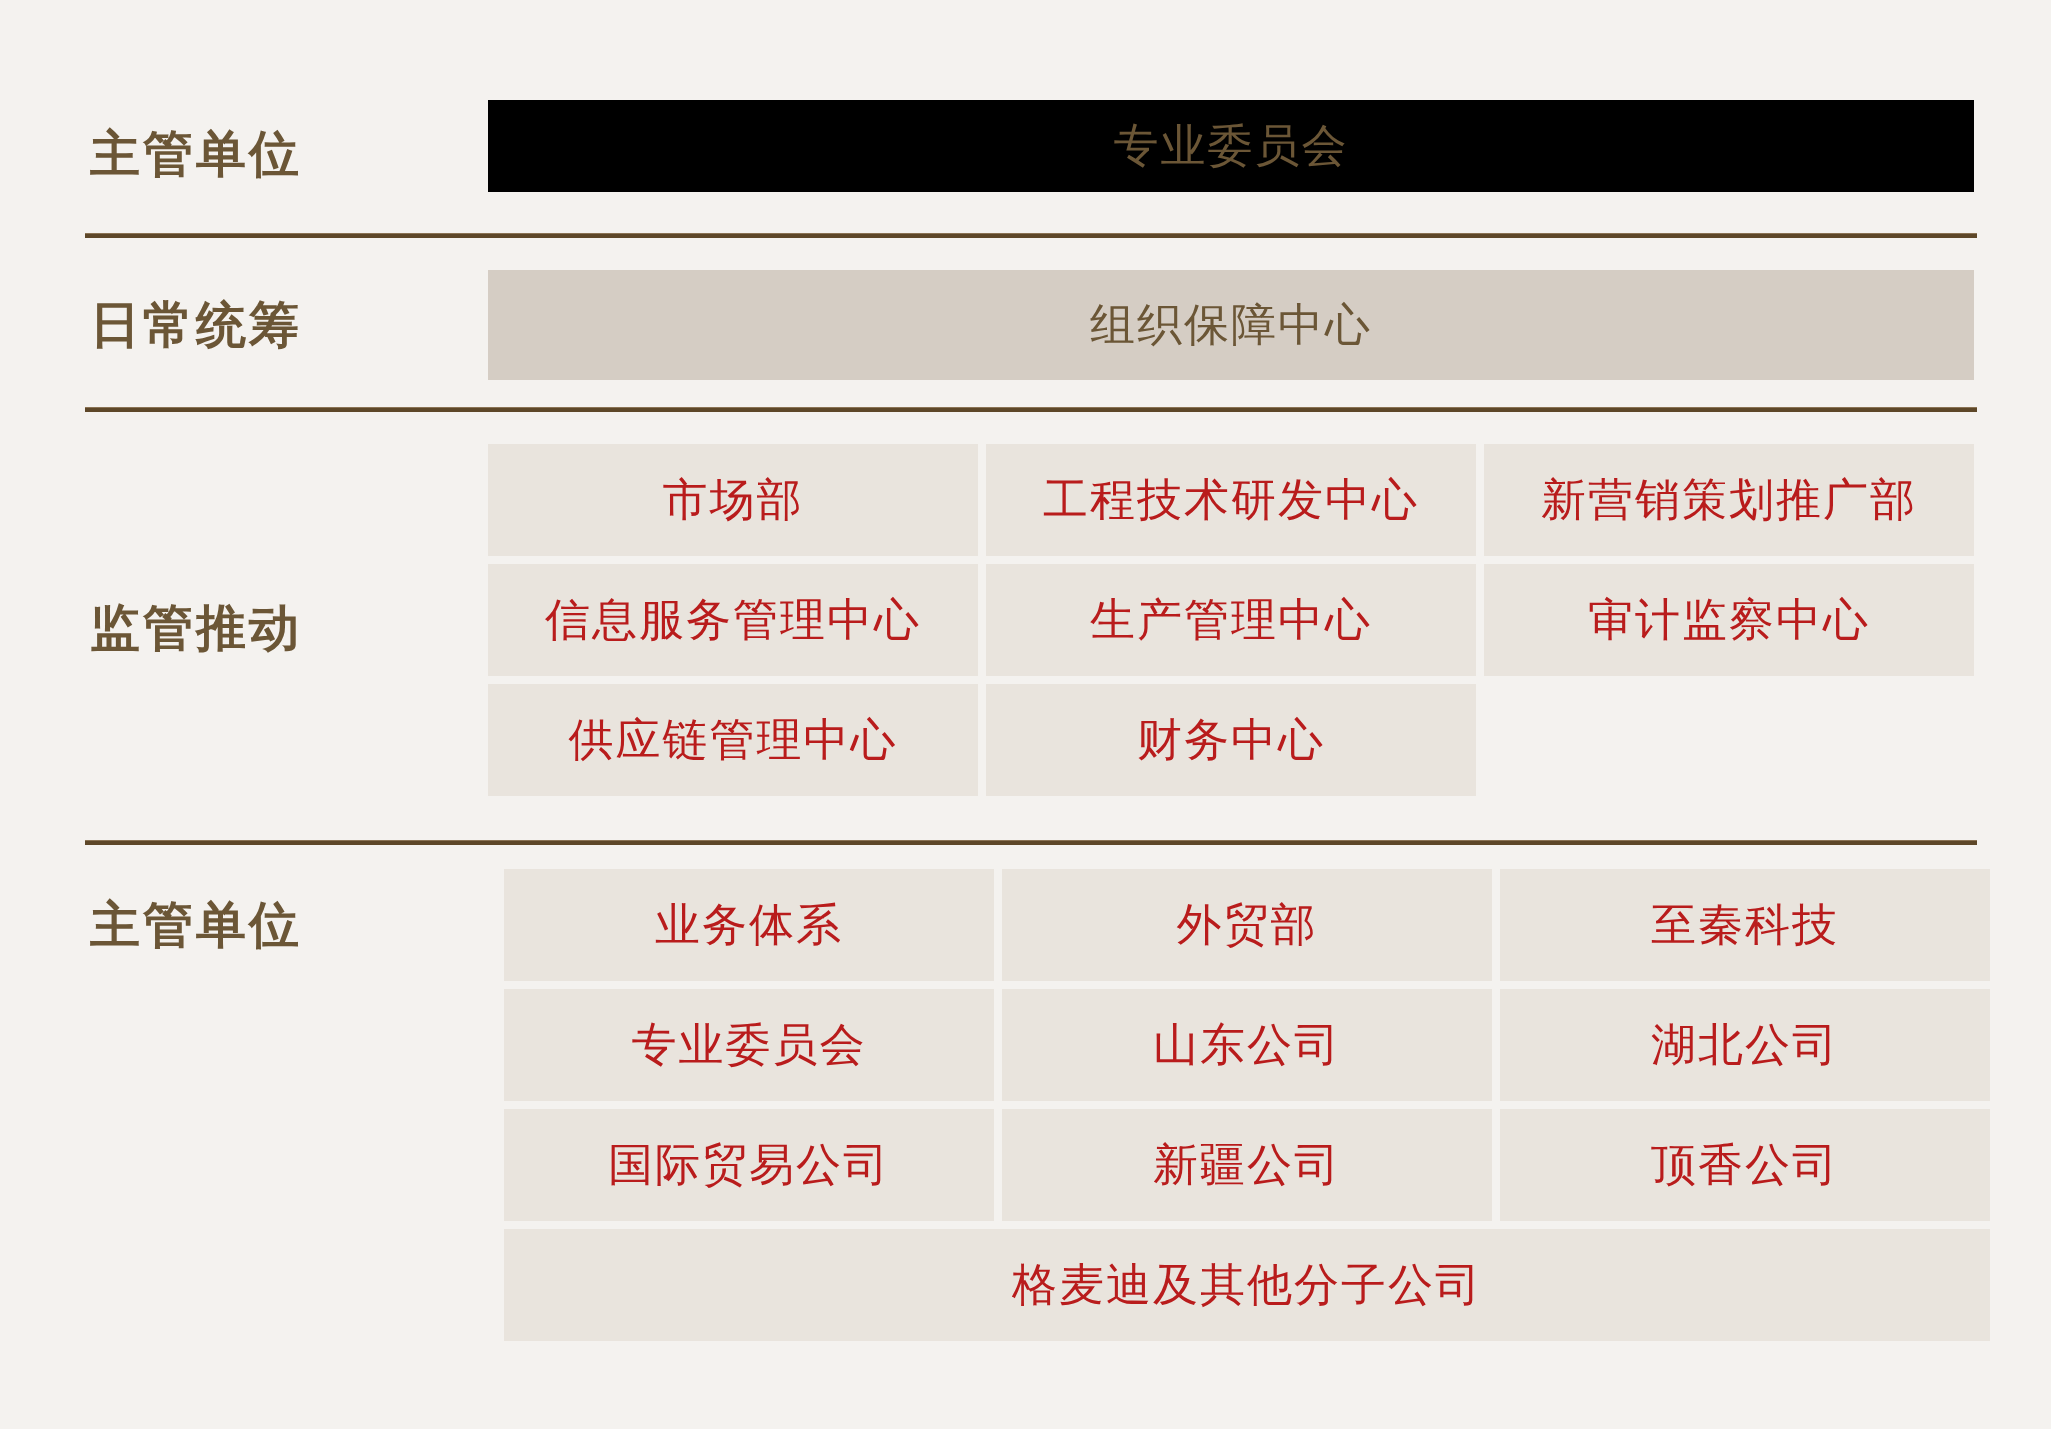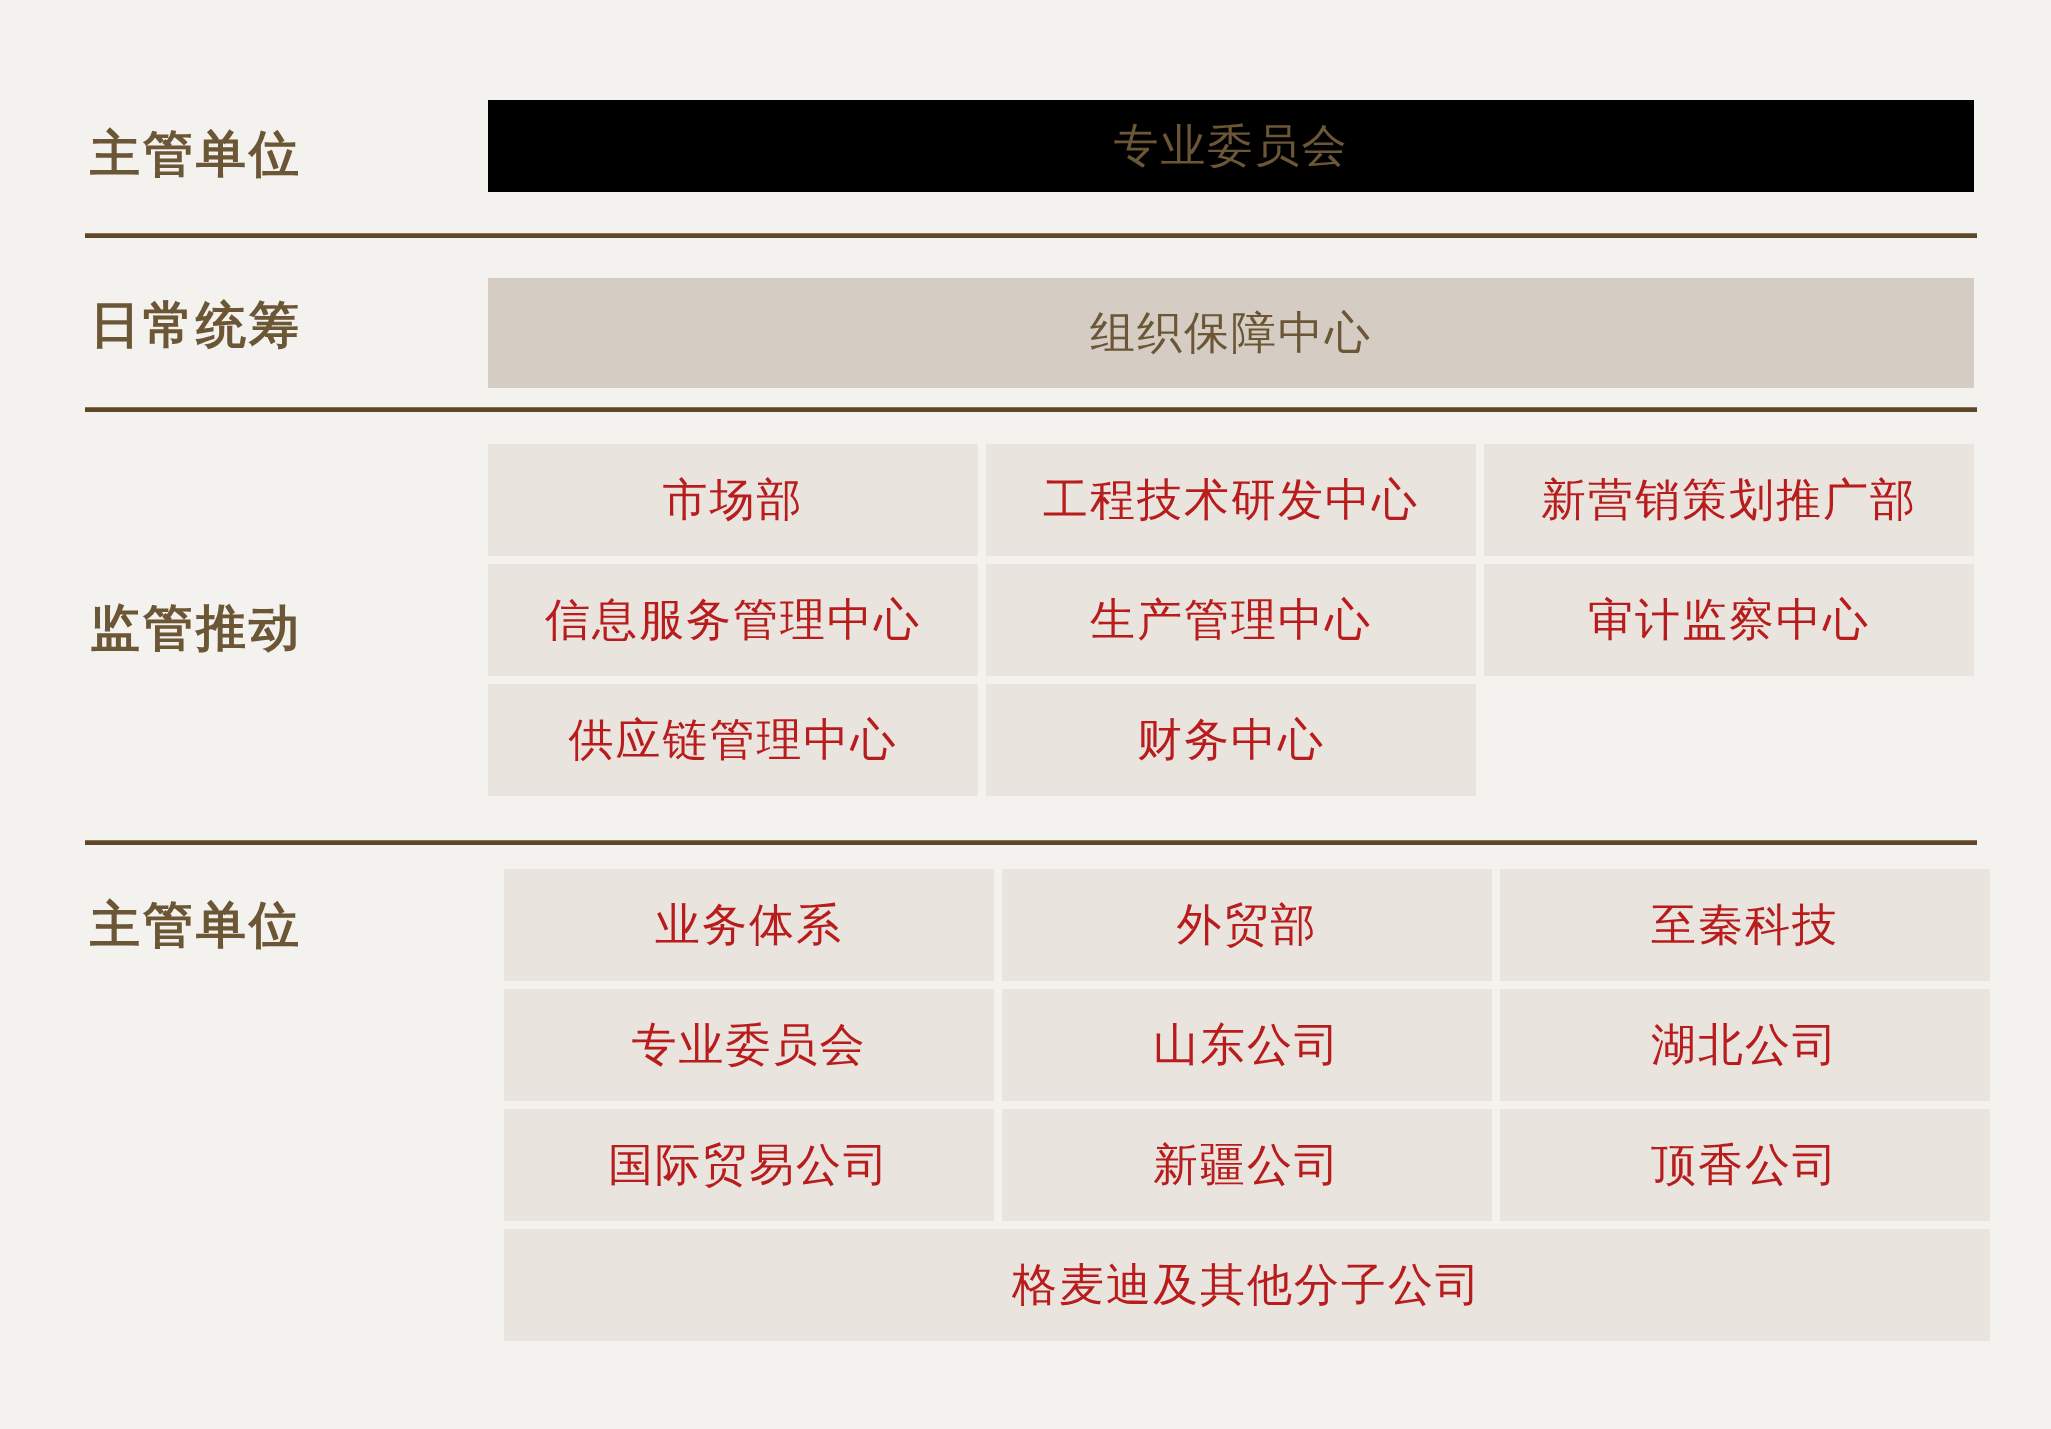--- a/index.html
+++ b/index.html
@@ -40,21 +40,21 @@
     left: 488px;
     width: 1486px;
     display: flex;
     align-items: center;
     justify-content: center;
     font-size: 45px;
     letter-spacing: 2px;
     color: #6b5636;
   }
   .wide-box.b1 { top: 100px; height: 92px; background: #000000; }
-  .wide-box.b2 { top: 278px; height: 110px; background: #d5cdc4; }
+  .wide-box.b2 { top: 270px; height: 110px; background: #d5cdc4; }
 
   
   .divider {
     position: absolute;
     left: 85px;
     width: 1892px;
     height: 4px;
     background: #5d4728;
     border-top: 1px solid #8a7354;
   }

